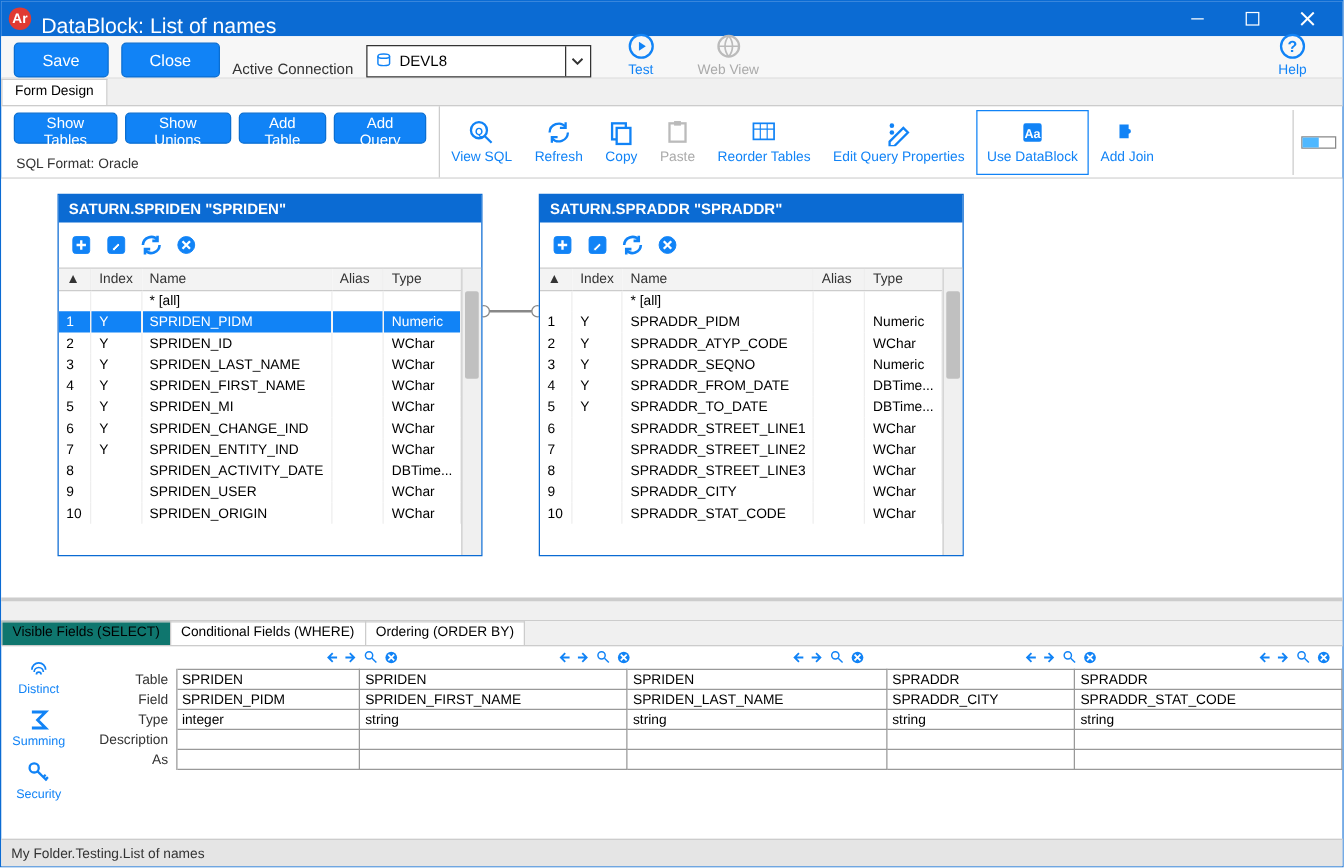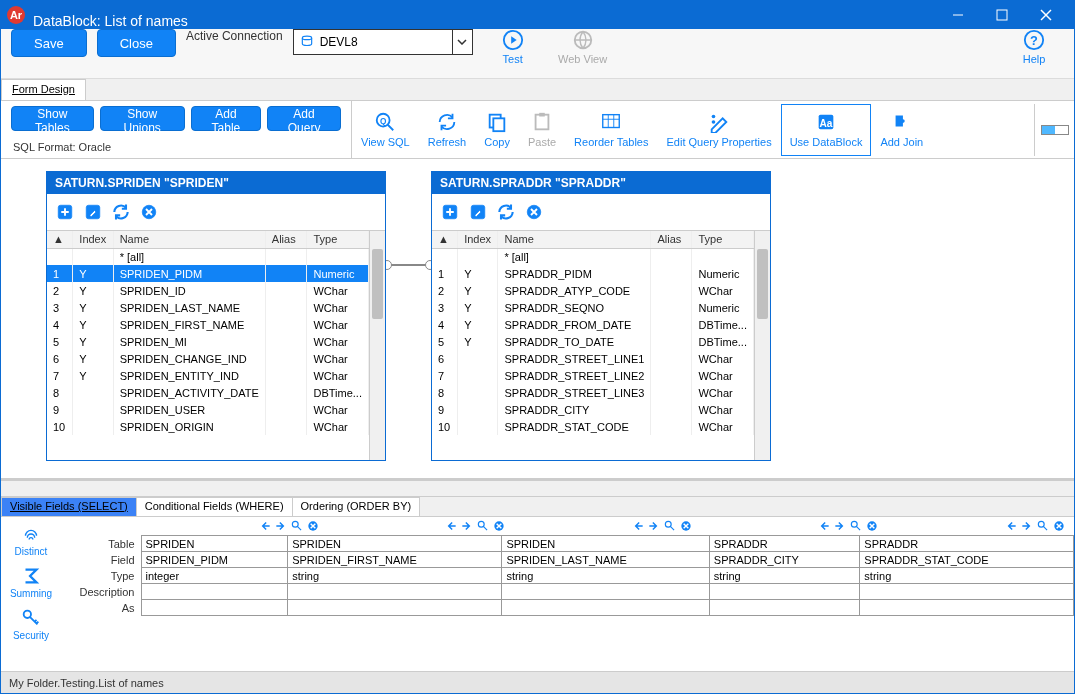--- a/index.html
+++ b/index.html
@@ -2,39 +2,39 @@
 <html><head>
 <meta charset="utf-8">
 <style>
 * { box-sizing: border-box; margin: 0; padding: 0; font-family: "Segoe UI", Tahoma, Arial, sans-serif; }
 html, body { width: 1075px; height: 694px; overflow: hidden; }
 .window { width: 1075px; height: 694px; border: 1px solid #0b6bd3; display: flex; flex-direction: column; background: #fff; }
 
 
 .titlebar { background: #0b6bd3; color: #fff; height: 28px; display: flex; align-items: center; padding: 0 6px; }
 .titlebar .app-icon { width: 18px; height: 18px; background: #e03a32; border-radius: 50%; display: flex; align-items: center; justify-content: center; font-size: 11px; font-weight: bold; margin-right: 8px; }
-.titlebar .title { font-size: 14px; flex: 1; margin-top: 12px; }
+.titlebar .title { font-size: 17px; flex: 1; margin-top: 12px; }
 .titlebar .win-controls { display: flex; }
 .titlebar .win-btn { width: 44px; height: 28px; display: flex; align-items: center; justify-content: center; cursor: pointer; }
 .titlebar .win-btn svg { stroke: #fff; fill: none; }
 
 
-.toolbar { background: #f7f7f7; border-bottom: 1px solid #dcdcdc; height: 50px; display: flex; align-items: flex-start; padding: 0 10px; gap: 10px; }
+.toolbar { background: #f7f7f7; border-bottom: 1px solid #dcdcdc; height: 34px; display: flex; align-items: flex-end; padding: 0 10px; gap: 10px; }
 .btn-primary { background: #1183f6; color: #fff; border: 1px solid #0a6ed1; border-radius: 4px; height: 28px; padding: 0 22px; font-size: 13px; cursor: pointer; }
 .toolbar .label { font-size: 12px; color: #333; }
 .conn-select { position: relative; width: 180px; height: 26px; border: 1px solid #333; background: #fff; display: flex; align-items: center; padding: 0 6px; font-size: 12px; }
 .conn-select .db-icon { color: #1183f6; margin-right: 6px; }
 .conn-select .chev { position: absolute; right: 0; top: 0; width: 20px; height: 24px; border-left: 1px solid #333; display: flex; align-items: center; justify-content: center; }
 .tool-icon { display: flex; flex-direction: column; align-items: center; justify-content: center; width: 60px; cursor: pointer; font-size: 11px; color: #1183f6; gap: 2px; }
 .tool-icon.disabled { color: #aaa; cursor: default; }
 .tool-icon.help { margin-left: auto; }
 .tool-icon .ico { width: 22px; height: 22px; display: flex; align-items: center; justify-content: center; }
 
 
-.tabstrip { height: 22px; background: #f0f0f0; border-bottom: 1px solid #ccc; display: flex; font-size: 11px; text-decoration: underline; }
+.tabstrip { height: 22px; background: #f0f0f0; border-bottom: 1px solid #ccc; display: flex; font-size: 11px; }
 .tabstrip .tab { padding: 3px 10px; border: 1px solid #ccc; border-bottom: none; background: #fff; cursor: pointer; }
 .tabstrip .tab.active { background: #e0e0e0; }
 
 
 .actionbar { display: flex; align-items: center; height: 58px; border-bottom: 1px solid #ccc; }
 .actionbar .left { display: flex; flex-direction: column; gap: 10px; padding: 6px 10px; width: 350px; }
 .actionbar .left .btns { display: flex; gap: 6px; }
 .btn-sm { background: #1183f6; color: #fff; border: 1px solid #0a6ed1; border-radius: 4px; height: 25px; padding: 0 12px; font-size: 12px; cursor: pointer; }
 .actionbar .left .sql-format { font-size: 11px; color: #333; padding-left: 2px; }
 .actionbar .right { flex: 1; display: flex; border-left: 1px solid #ccc; height: 100%; align-items: center; }
@@ -68,21 +68,21 @@
 
 .link-line { position: absolute; left: 385px; top: 105px; width: 45px; height: 2px; background: #888; }
 .link-line::before, .link-line::after { content: ''; position: absolute; width: 8px; height: 8px; border: 1px solid #888; border-radius: 50%; background: #fff; top: -4px; }
 .link-line::before { left: -4px; }
 .link-line::after { right: -4px; }
 
 
 .bottom { height: 175px; border-top: 1px solid #ccc; display: flex; flex-direction: column; }
 .bottom-tabs { display: flex; font-size: 11px; background: #f0f0f0; border-bottom: 1px solid #ccc; height: 20px; }
 .bottom-tabs .btab { padding: 2px 8px; border: 1px solid #ccc; border-bottom: none; background: #fff; cursor: pointer; margin-right: -1px; }
-.bottom-tabs .btab.active { background: #3b82f6; text-decoration: underline; }
+.bottom-tabs .btab.active { background: #0f766e; }
 .bottom-body { flex: 1; display: flex; }
 .side-icons { width: 60px; display: flex; flex-direction: column; align-items: center; padding-top: 6px; font-size: 10px; color: #1183f6; gap: 2px; }
 .side-icons .sitem { display: flex; flex-direction: column; align-items: center; gap: 1px; margin-bottom: 6px; cursor: pointer; }
 .side-icons .sitem .ico { width: 22px; height: 22px; display: flex; align-items: center; justify-content: center; }
 .fields-grid { flex: 1; display: flex; flex-direction: column; overflow: hidden; }
 .col-controls { display: flex; height: 18px; }
 .col-controls .ccell { flex: 1; display: flex; align-items: center; justify-content: flex-end; gap: 2px; padding-right: 8px; }
 .col-controls .ccell:first-child { flex: 0 0 80px; }
 .col-controls svg { width: 14px; height: 14px; }
 .field-table { border-collapse: collapse; width: 100%; font-size: 11px; }

